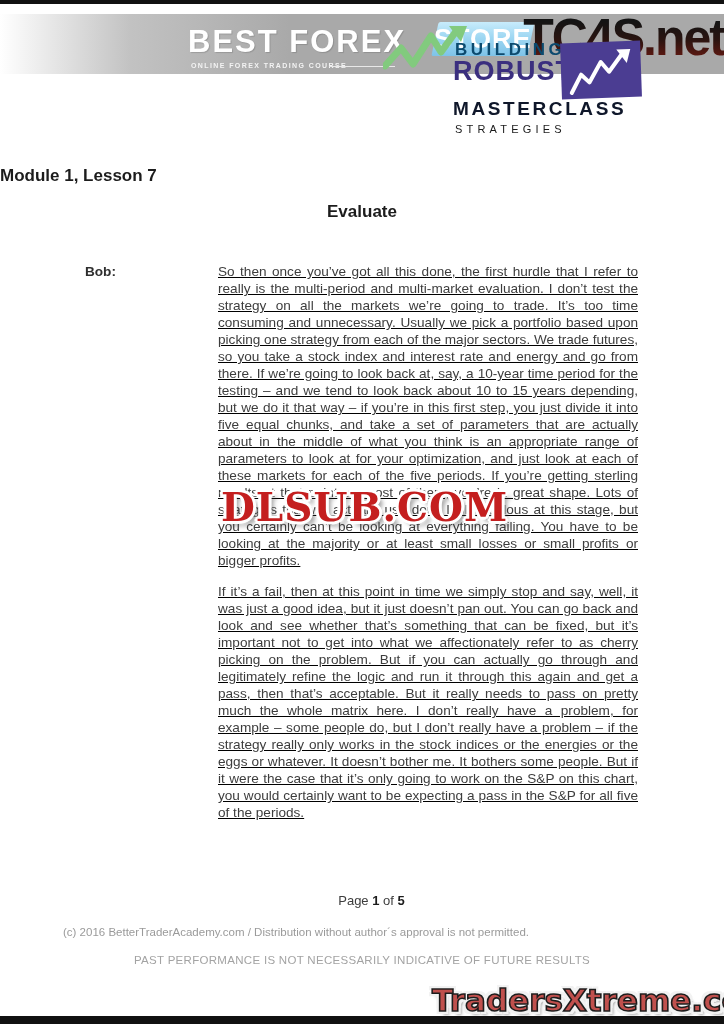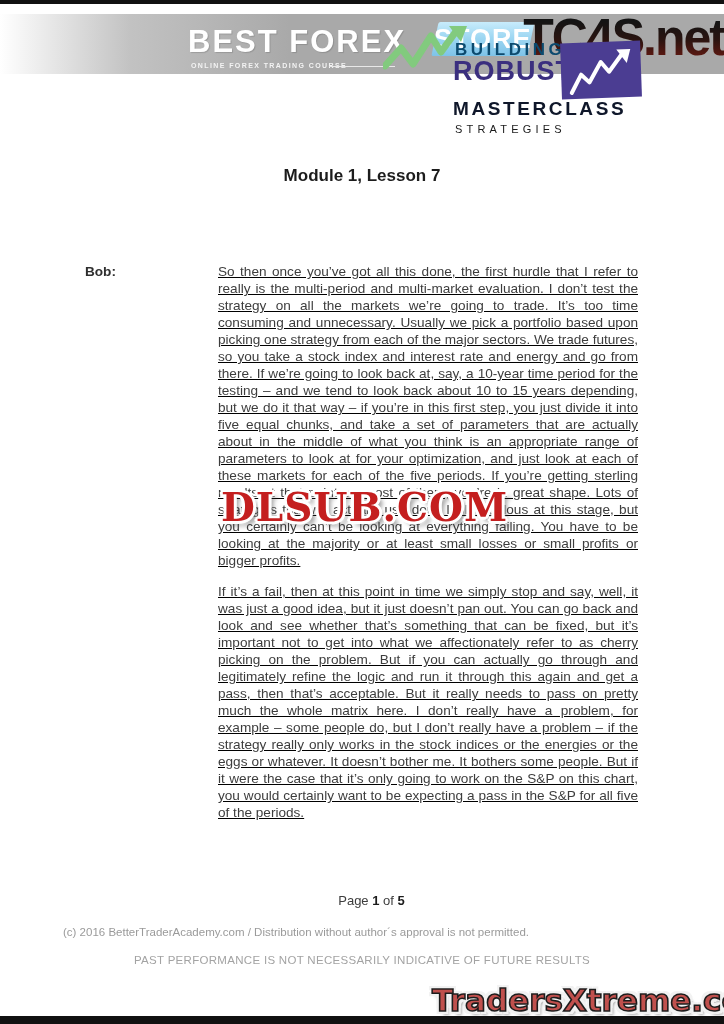--- a/index.html
+++ b/index.html
@@ -73,21 +73,21 @@
     position: absolute; left: 108px; top: 2px;
     width: 80px; height: 56px;
     background: #4b3d92;
     transform: rotate(-2deg);
   }
   .mc-square svg { position: absolute; left: 6px; top: 4px; }
 
   
   .doc-title {
     position: absolute; left: 0; top: 166px; width: 724px;
-    text-align: center; font-size: 17px; font-weight: bold; color: #1c1c1c;
+    font-size: 17px; font-weight: bold; color: #1c1c1c;
   }
   .doc-subtitle {
     position: absolute; left: 0; top: 202px; width: 724px;
     text-align: center; font-size: 17px; font-weight: bold; color: #1c1c1c;
   }
   .transcript { position: absolute; left: 85px; top: 263px; width: 553px; text-decoration: underline; }
   .speaker {
     position: absolute; left: 0; top: 1px;
     font-size: 13.6px; font-weight: bold; color: #2e2e2e;
   }
@@ -174,20 +174,21 @@
     <span class="mc-line4">MASTERCLASS</span>
     <div class="mc-square">
       <svg width="68" height="50" viewBox="0 0 68 50">
         <polyline points="4,46 14,28 22,36 34,16 42,26 56,8" fill="none" stroke="#ffffff" stroke-width="4" stroke-linecap="round" stroke-linejoin="round"></polyline>
         <polygon points="50,4 64,4 60,18" fill="#ffffff"></polygon>
       </svg>
     </div>
   </div>
 
   <div class="doc-title">Module 1, Lesson 7</div>
+  <div class="doc-subtitle">Evaluate</div>
 
   <div class="transcript">
     <div class="speaker">Bob:</div>
     <div class="paras">
       <p>So then once you’ve got all this done, the first hurdle that I refer to really is the multi-period and multi-market evaluation. I don’t test the strategy on all the markets we’re going to trade. It’s too time consuming and unnecessary. Usually we pick a portfolio based upon picking one strategy from each of the major sectors. We trade futures, so you take a stock index and interest rate and energy and go from there. If we’re going to look back at, say, a 10-year time period for the testing – and we tend to look back about 10 to 15 years depending, but we do it that way – if you’re in this first step, you just divide it into five equal chunks, and take a set of parameters that are actually about in the middle of what you think is an appropriate range of parameters to look at for your optimization, and just look at each of these markets for each of the five periods. If you’re getting sterling results at that point on most of them, you’re in great shape. Lots of strategies that we actually use don’t look fabulous at this stage, but you certainly can’t be looking at everything failing. You have to be looking at the majority or at least small losses or small profits or bigger profits.</p>
       <p>If it’s a fail, then at this point in time we simply stop and say, well, it was just a good idea, but it just doesn’t pan out. You can go back and look and see whether that’s something that can be fixed, but it’s important not to get into what we affectionately refer to as cherry picking on the problem. But if you can actually go through and legitimately refine the logic and run it through this again and get a pass, then that’s acceptable. But it really needs to pass on pretty much the whole matrix here. I don’t really have a problem, for example – some people do, but I don’t really have a problem – if the strategy really only works in the stock indices or the energies or the eggs or whatever. It doesn’t bother me. It bothers some people. But if it were the case that it’s only going to work on the S&amp;P on this chart, you would certainly want to be expecting a pass in the S&amp;P for all five of the periods.</p>
     </div>
   </div>
 
   <div class="dlsub">DLSUB.COM</div>

